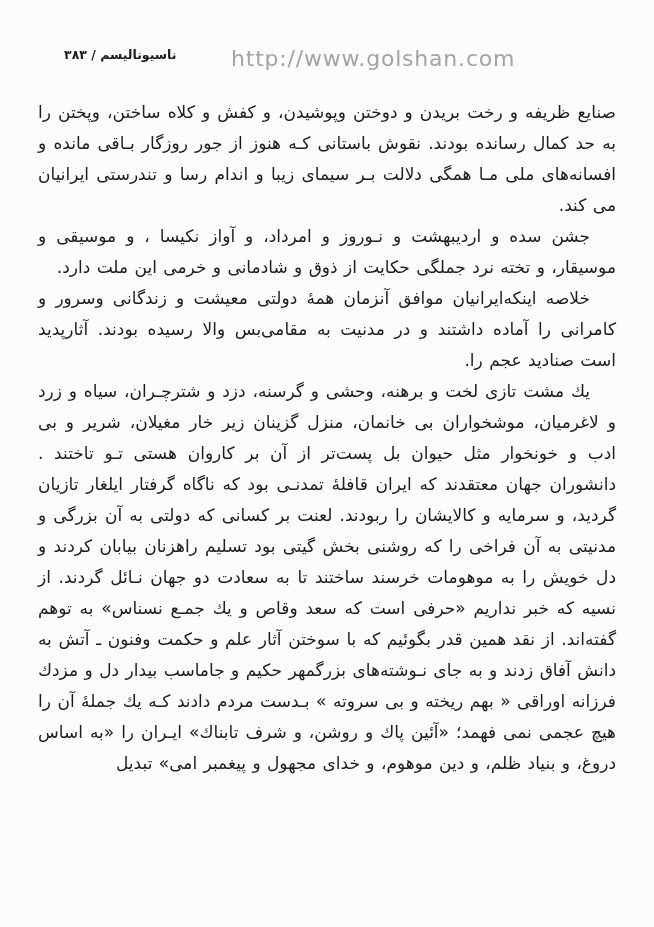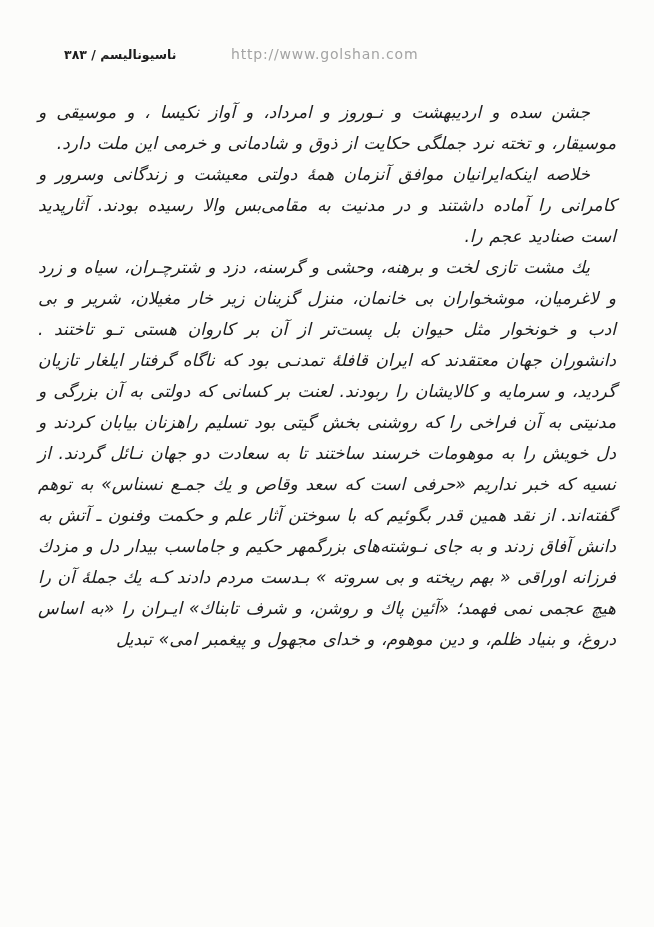--- a/index.html
+++ b/index.html
@@ -26,21 +26,21 @@
     direction:rtl;
     font-size:12.5px;
     font-weight:bold;
     letter-spacing:.5px;
     color:var(--ink);
     white-space:nowrap;
   }
   .watermark-url{
     position:absolute;
     top:46px;left:231px;
-    font-size:14px;
+    font-size:22px;
     color:var(--watermark);
     letter-spacing:.8px;
     font-family:"DejaVu Sans",sans-serif;
     white-space:nowrap;
   }
   .text-block{
     position:absolute;
     top:97px;
     right:38px;
     width:578px;
@@ -50,31 +50,31 @@
     line-height:31px;
     color:var(--ink);
     word-spacing:1px;
   }
   .text-block p{
     margin:0;
     text-align:justify;
   }
   .text-block p.indent{
     text-indent:26px;
-    font-style:italic;
   }
 </style>
 </head>
 <body>
 
 <div class="page">
 
   <div class="running-head">ناسیونالیسم / ۳۸۳</div>
 
   <div class="watermark-url">http://www.golshan.com</div>
 
   <div class="text-block">
+    <p>صنایع ظریفه و رخت بریدن و دوختن وپوشیدن، و کفش و کلاه ساختن، وپختن را به حد کمال رسانده بودند. نقوش باستانی کـه هنوز از جور روزگار بـاقی مانده و افسانه‌های ملی مـا همگی دلالت بـر سیمای زیبا و اندام رسا و تندرستی ایرانیان می کند.</p>
     <p class="indent">جشن سده و اردیبهشت و نـوروز و امرداد، و آواز نکیسا ، و موسیقی و موسیقار، و تخته نرد جملگی حکایت از ذوق و شادمانی و خرمی این ملت دارد.</p>
     <p class="indent">خلاصه اینکه‌ایرانیان موافق آنزمان همهٔ دولتی معیشت و زندگانی وسرور و کامرانی را آماده داشتند و در مدنیت به مقامی‌بس والا رسیده بودند. آثارپدید است صنادید عجم را.</p>
     <p class="indent">یك مشت تازی لخت و برهنه، وحشی و گرسنه، دزد و شترچـران، سیاه و زرد و لاغرمیان، موشخواران بی خانمان، منزل گزینان زیر خار مغیلان، شریر و بی ادب و خونخوار مثل حیوان بل پست‌تر از آن بر کاروان هستی تـو تاختند . دانشوران جهان معتقدند که ایران قافلهٔ تمدنـی بود که ناگاه گرفتار ایلغار تازیان گردید، و سرمایه و کالایشان را ربودند. لعنت بر کسانی که دولتی به آن بزرگی و مدنیتی به آن فراخی را که روشنی بخش گیتی بود تسلیم راهزنان بیابان کردند و دل خویش را به موهومات خرسند ساختند تا به سعادت دو جهان نـائل گردند. از نسیه که خبر نداریم «حرفی است که سعد وقاص و یك جمـع نسناس» به توهم گفته‌اند. از نقد همین قدر بگوئیم که با سوختن آثار علم و حکمت وفنون ـ آتش به دانش آفاق زدند و به جای نـوشته‌های بزرگمهر حکیم و جاماسب بیدار دل و مزدك فرزانه اوراقی « بهم ریخته و بی سروته » بـدست مردم دادند کـه یك جملهٔ آن را هیچ عجمی نمی فهمد؛ «آئین پاك و روشن، و شرف تابناك» ایـران را «به اساس دروغ، و بنیاد ظلم، و دین موهوم، و خدای مجهول و پیغمبر امی» تبدیل</p>
   </div>
 
 </div>
 
 </body></html>

